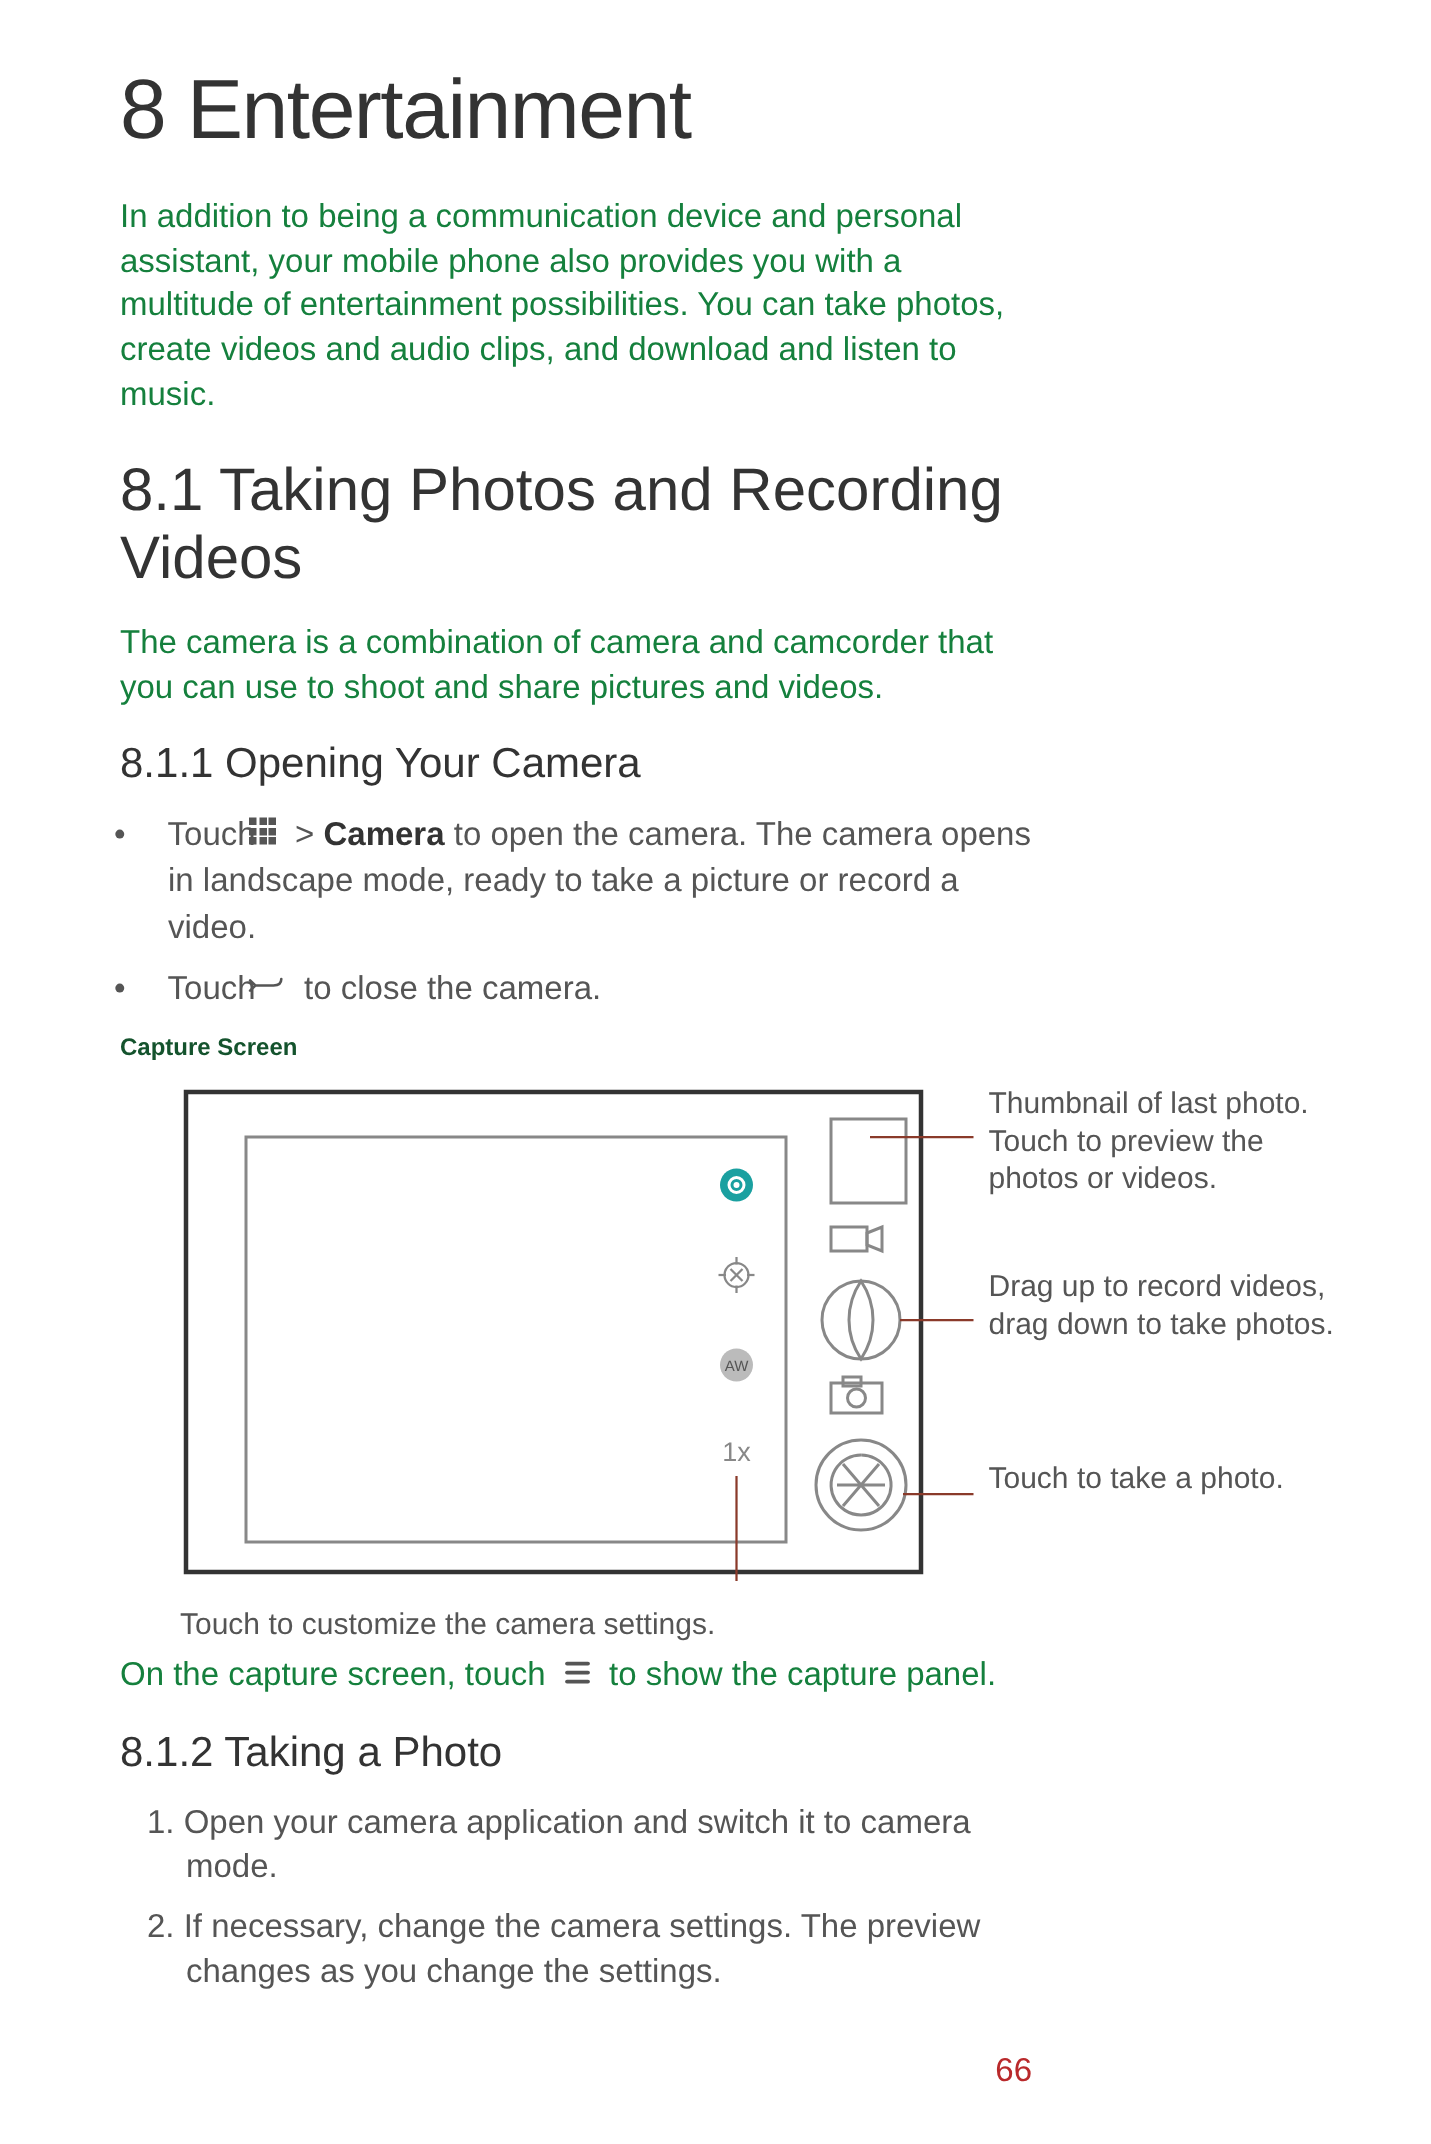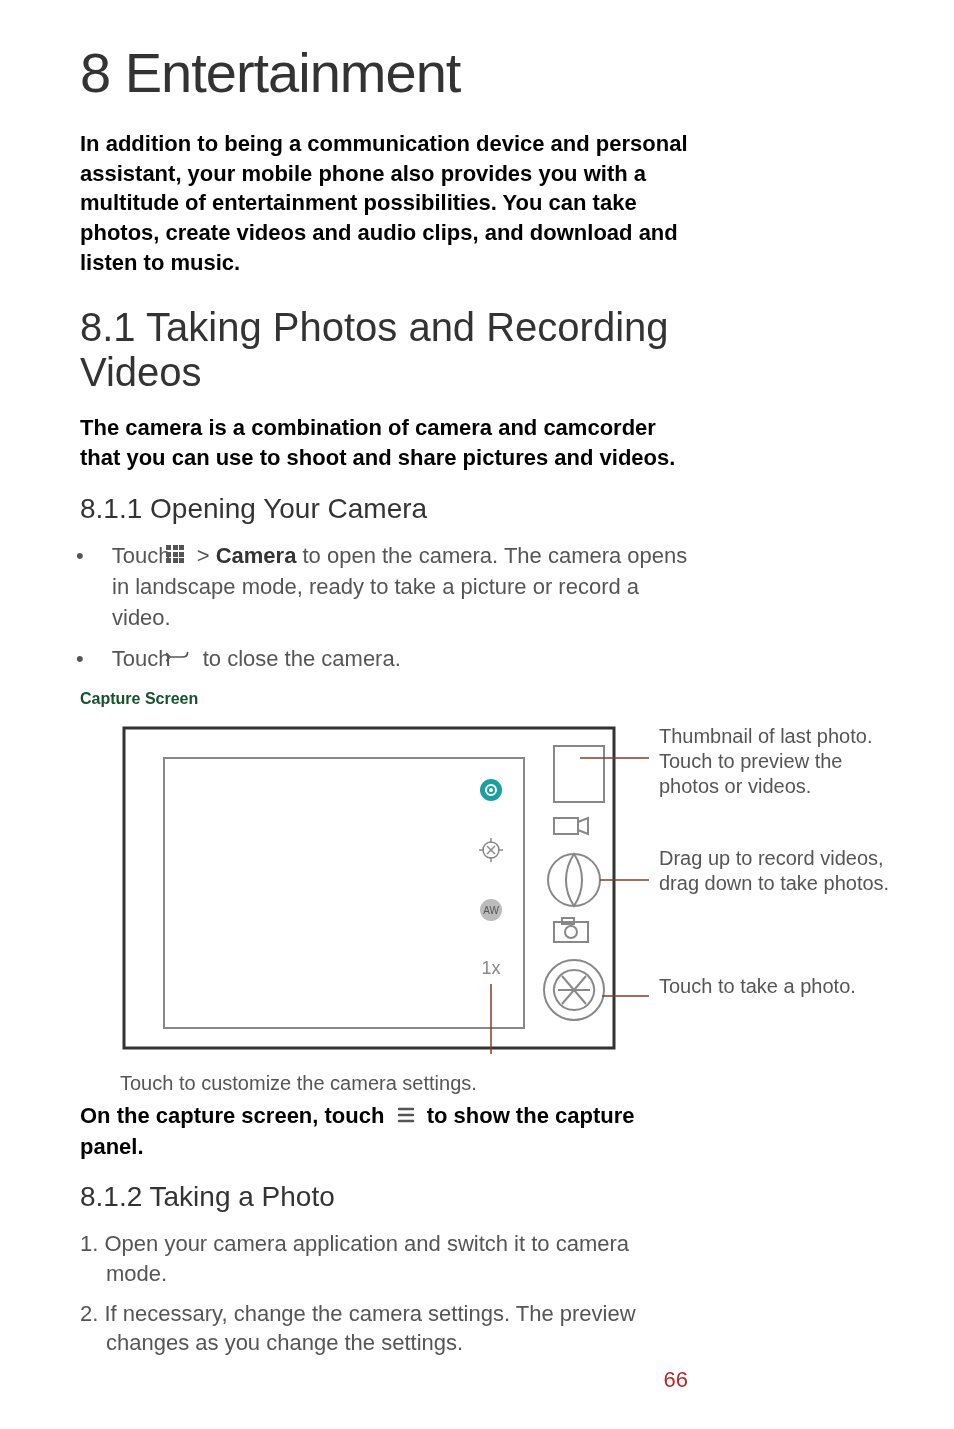--- a/index.html
+++ b/index.html
@@ -36,22 +36,21 @@
     font-size: 28px;
     font-weight: 400;
     color: #333;
     margin: 20px 0 16px 0;
   }
   p.body {
     font-size: 22px;
     line-height: 1.35;
     margin: 0 0 18px 0;
     font-stretch: condensed;
-    color: #000000;
-    font-weight: bold;
+    color: #15803d;
   }
   .bullets { margin: 0 0 14px 0; }
   .bullet {
     font-size: 22px;
     line-height: 1.4;
     padding-left: 32px;
     text-indent: -18px;
     margin: 6px 0 10px 0;
     font-stretch: condensed;
     color: #555;
@@ -84,21 +83,21 @@
   .caption-below {
     font-family: "Segoe UI", Arial, sans-serif;
     font-size: 20px;
     color: #555;
     margin: 4px 0 6px 40px;
   }
 
   ol.steps {
     list-style: none;
     padding: 0;
-    margin: 8px 0 0 0;
+    margin: 8px 0 0 18px;
   }
   ol.steps li {
     font-size: 22px;
     line-height: 1.35;
     color: #555;
     margin: 4px 0 10px 0;
     padding-left: 26px;
     text-indent: -26px;
     font-stretch: condensed;
   }

